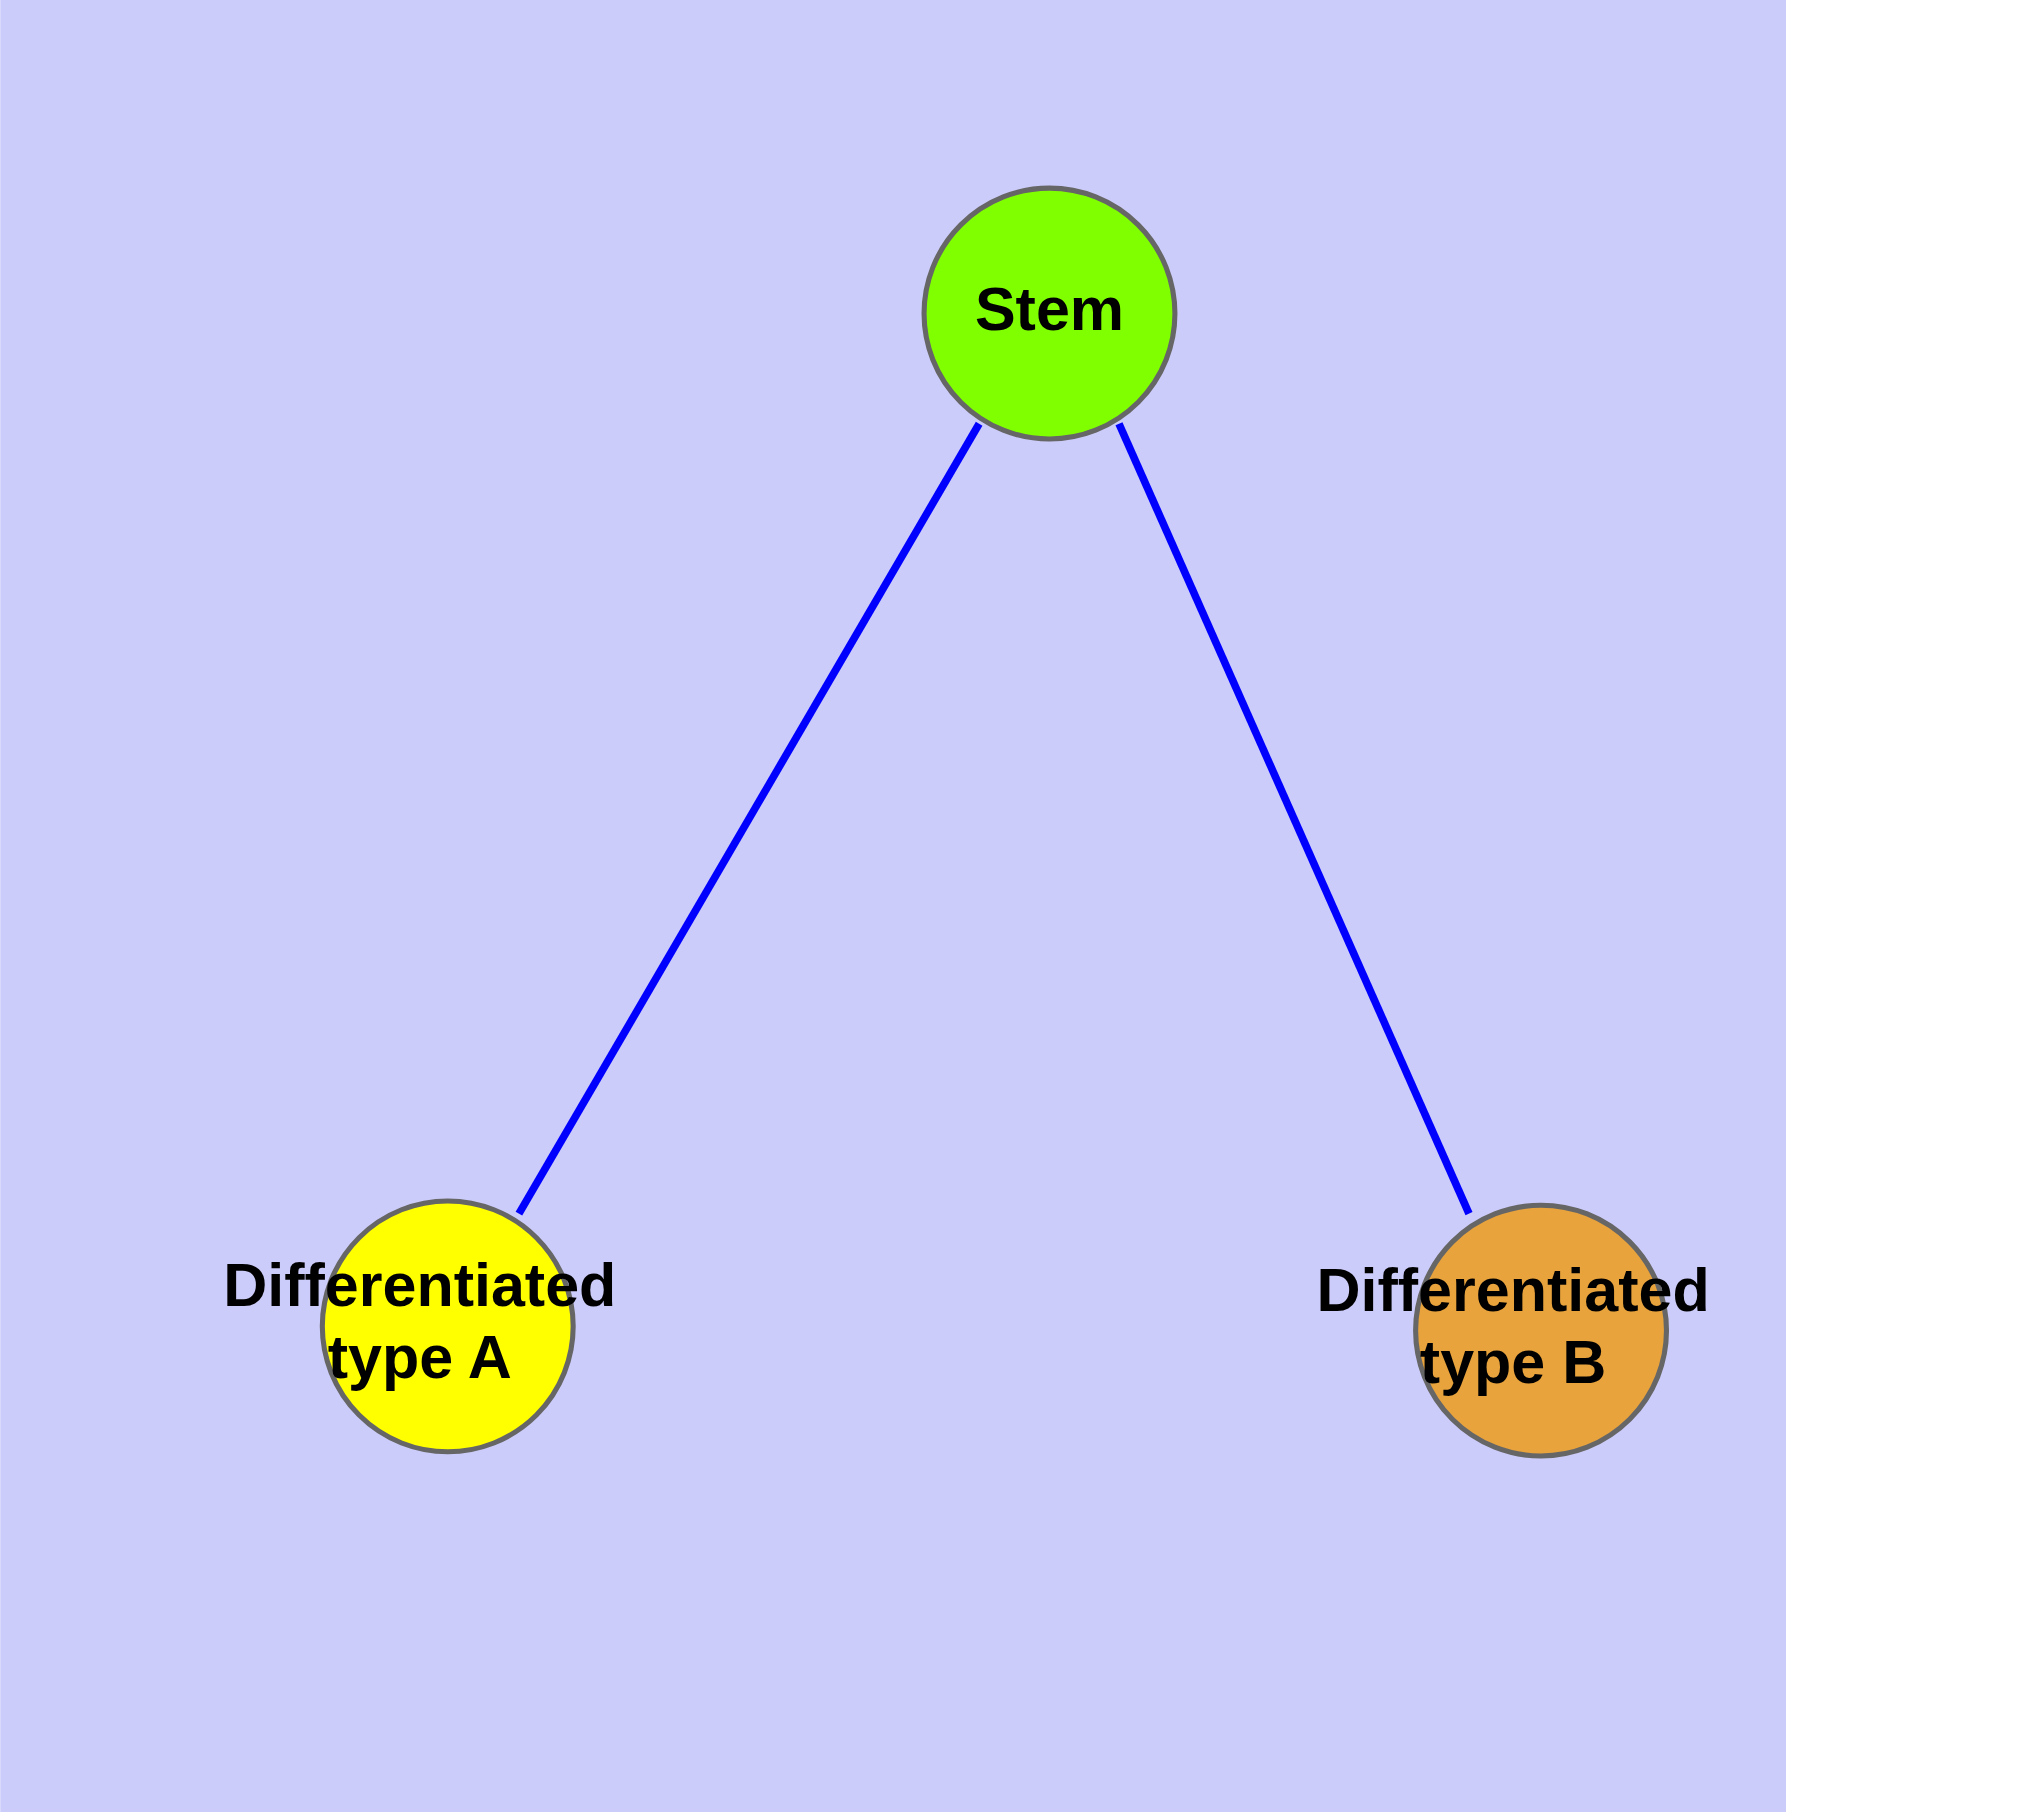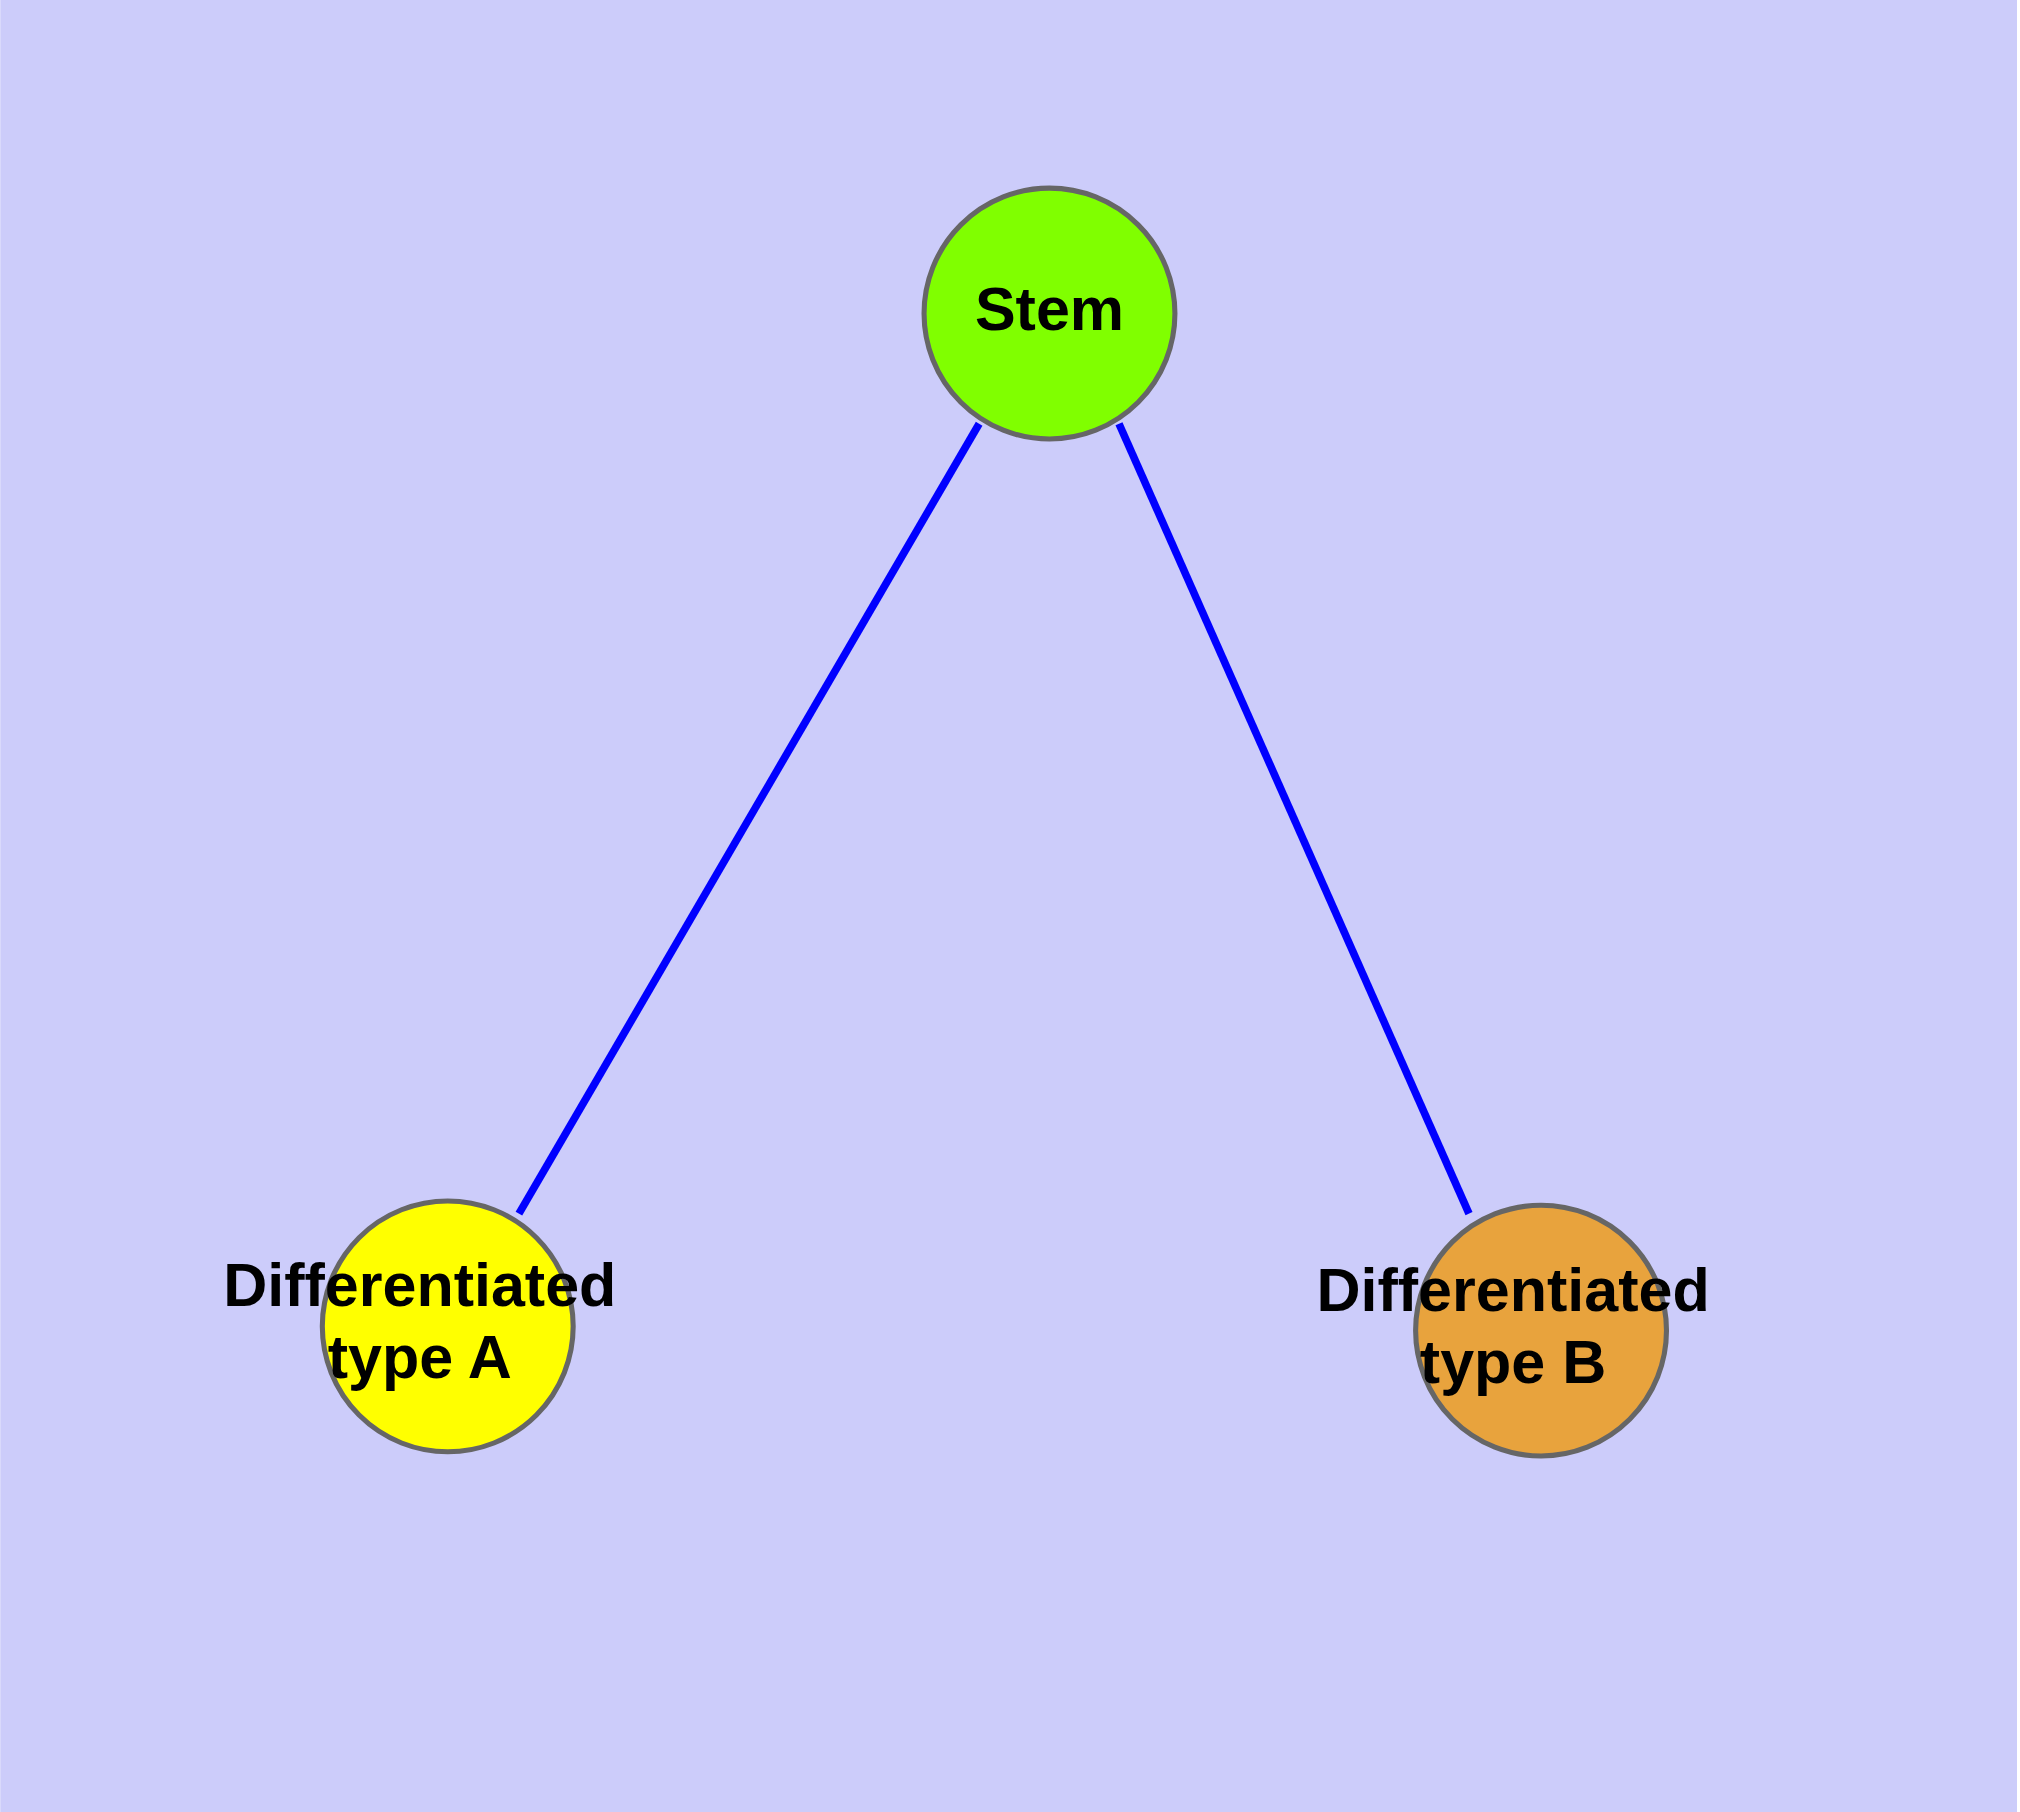--- a/index.html
+++ b/index.html
@@ -2,21 +2,21 @@
 <html style="font-size:13.6px"><head>
 <meta charset="utf-8">
 <style>
   html, body {
     margin: 0;
     padding: 0;
     background: #ffffff;
   }
   #canvas-wrap {
     position: relative;
-    width: 2017px;
+    width: 1786px;
     height: 1812px;
     overflow: hidden;
     font-family: "Liberation Sans", sans-serif;
   }
   #graph-svg {
     position: absolute;
     left: 0;
     top: 0;
     width: 2021px;
     height: 1812px;

